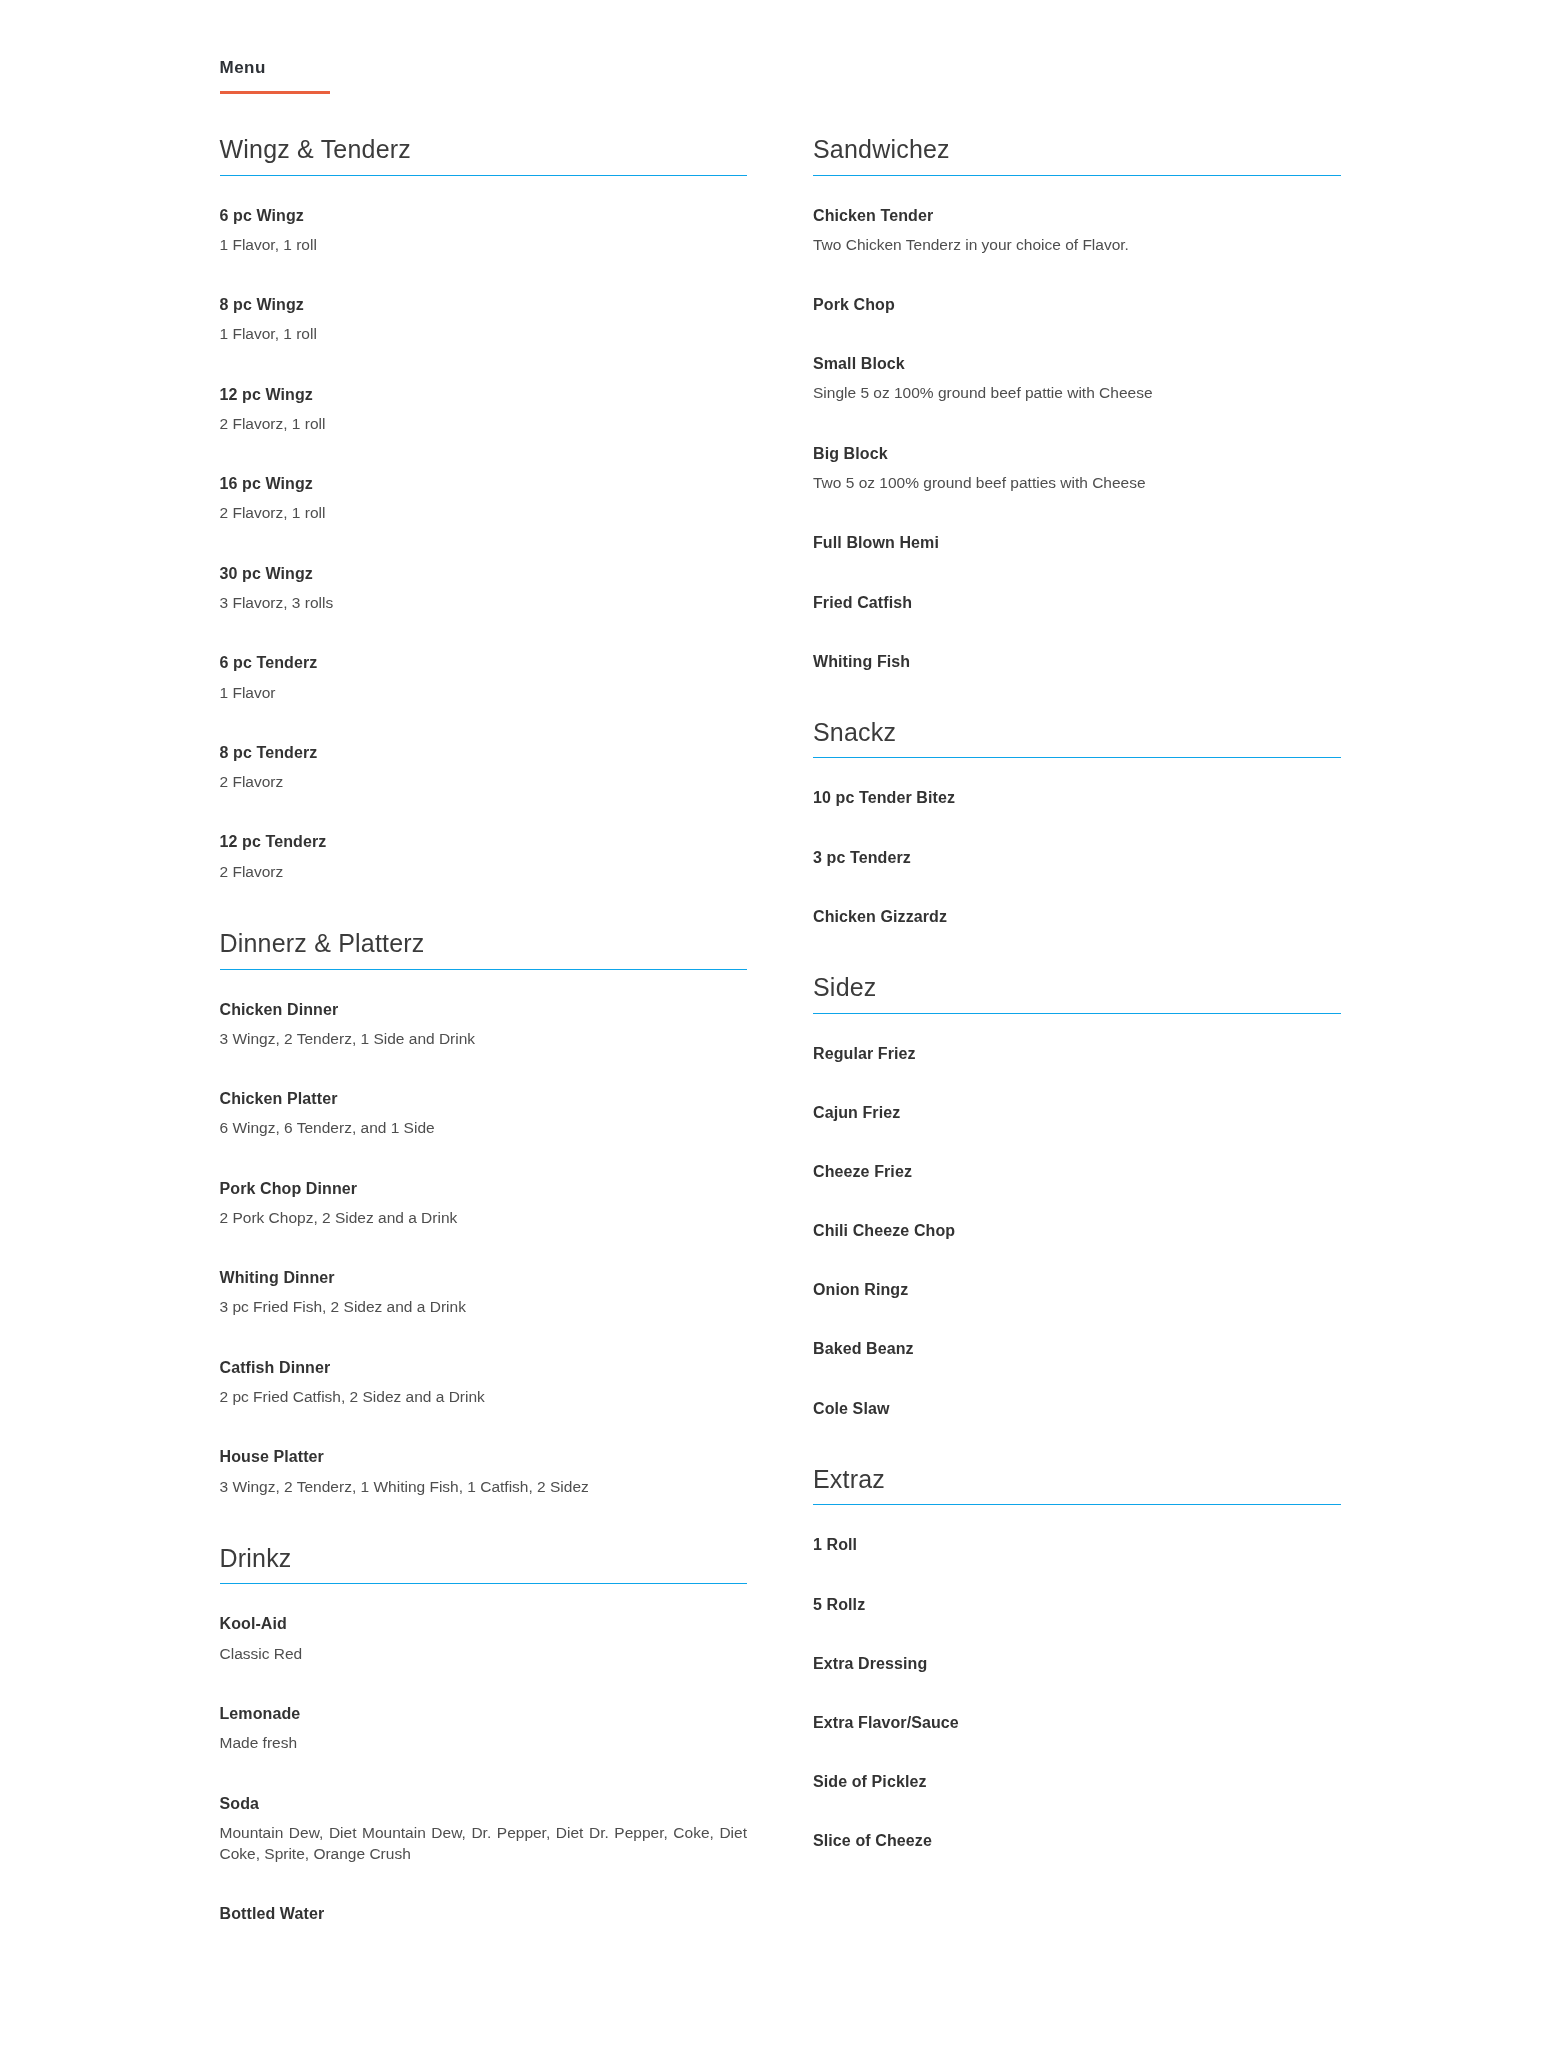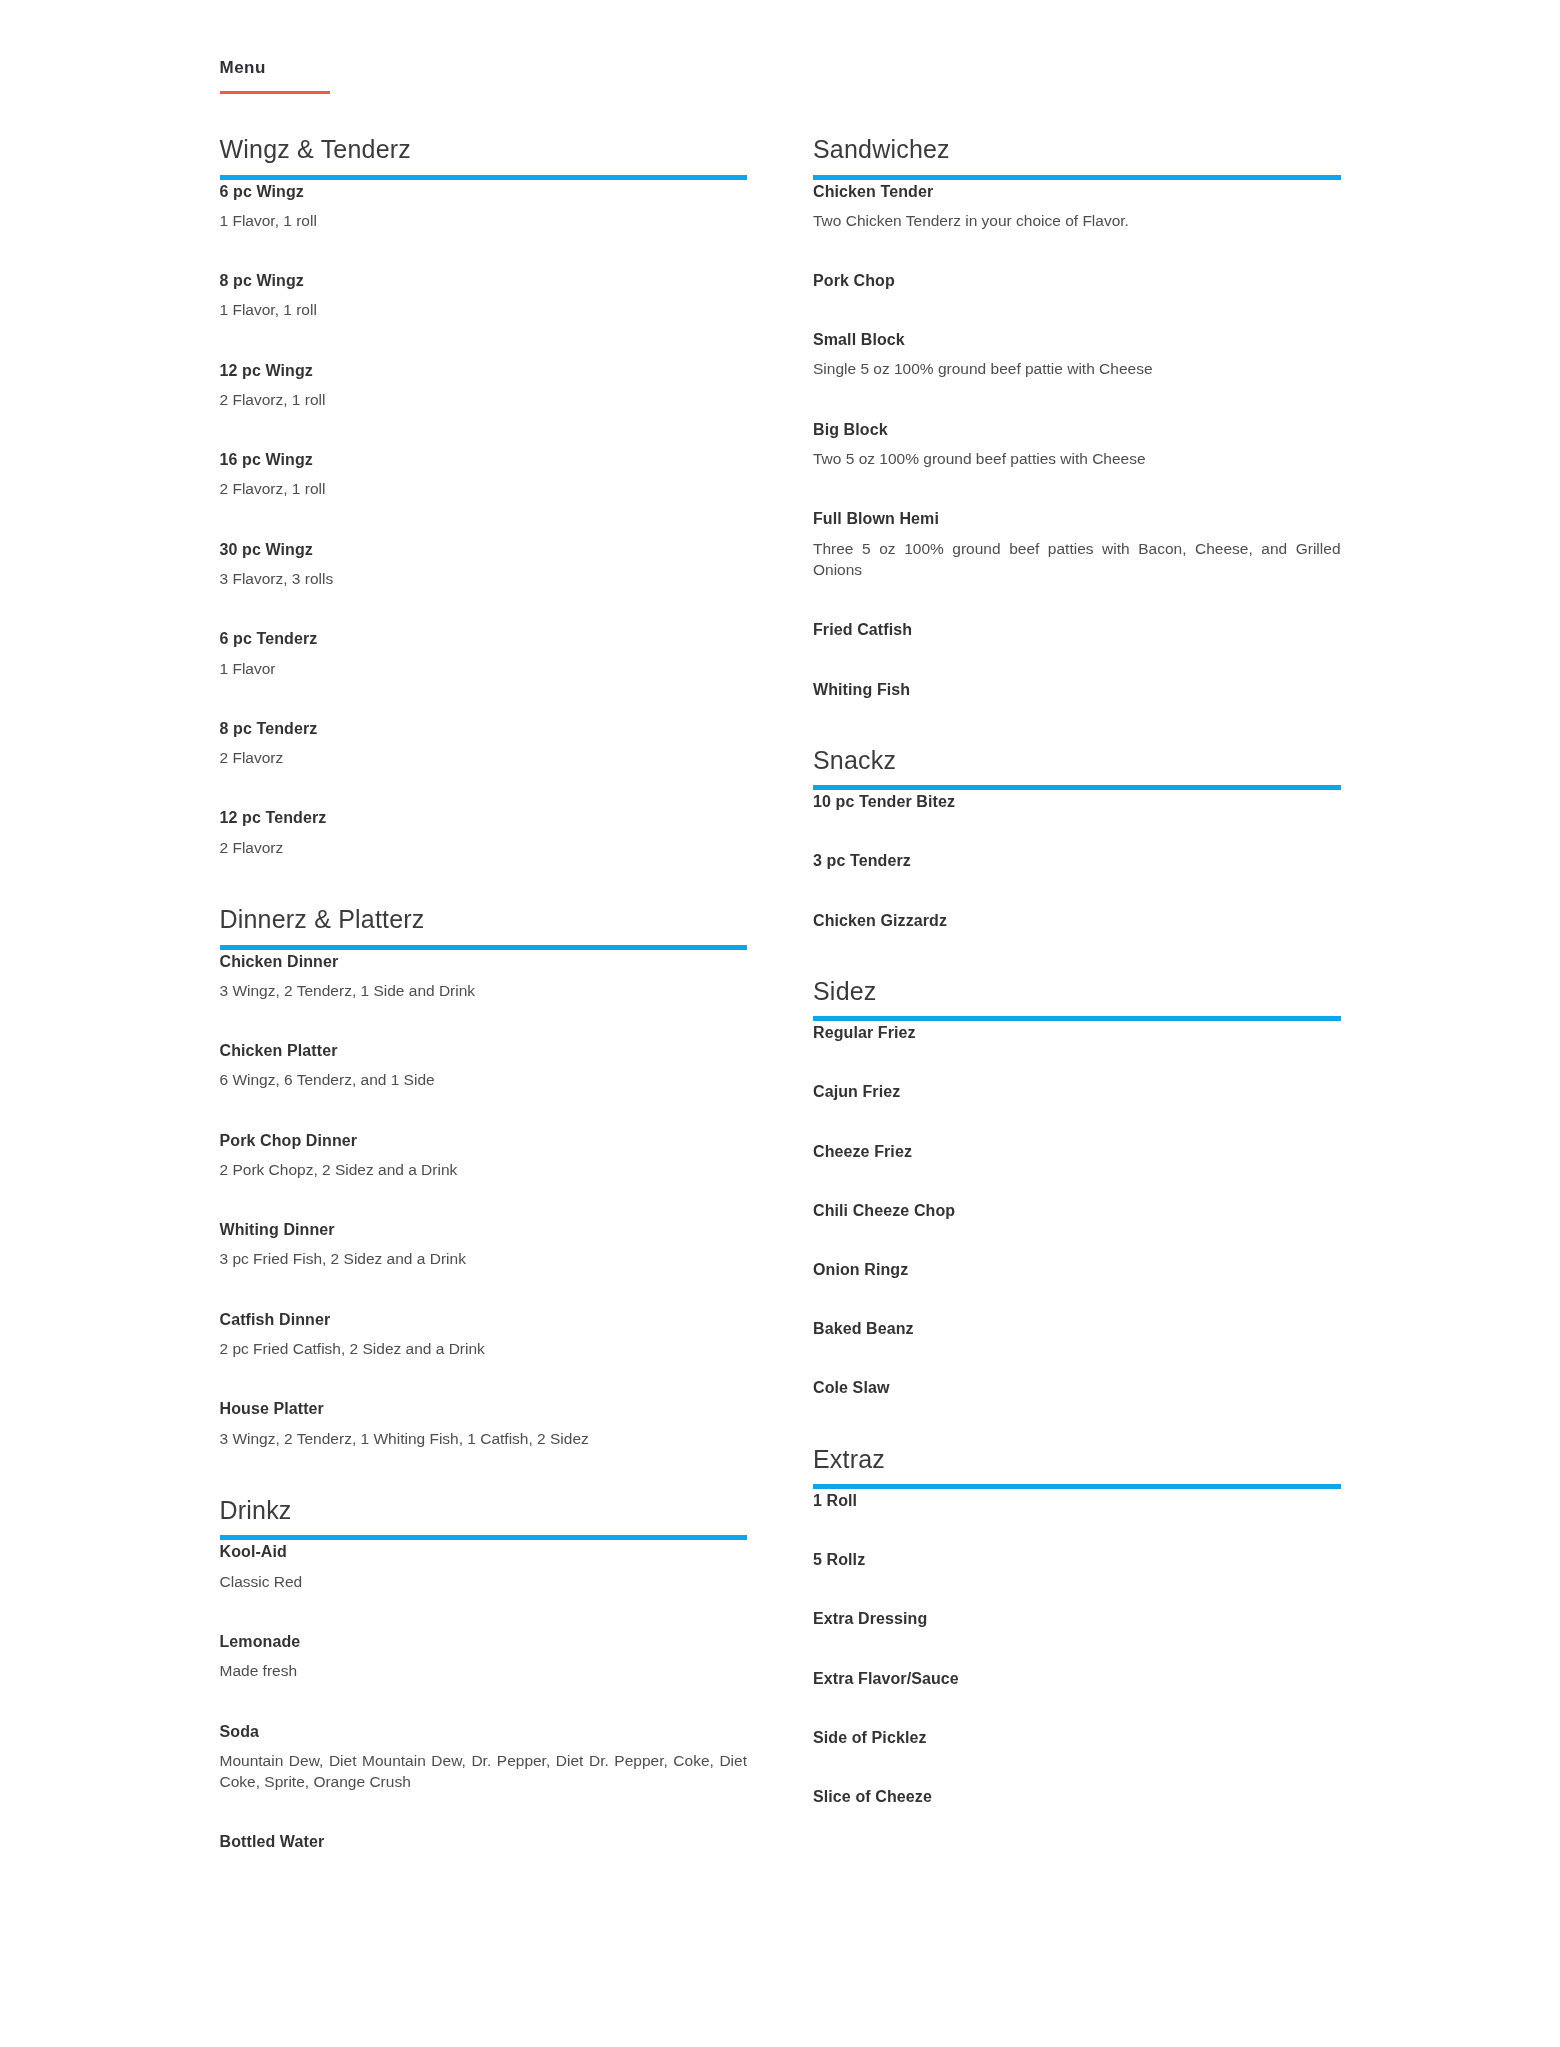--- a/index.html
+++ b/index.html
@@ -38,22 +38,22 @@
   }
   .menu-section { margin-top: 48px; }
   .menu-section:first-child { margin-top: 0; }
   .section-title {
     font-size: 25px;
     font-weight: 400;
     color: #3b3b3b;
     letter-spacing: 0.2px;
     line-height: 1.1;
     padding-bottom: 11px;
-    border-bottom: 5px solid #0ea5e9;
-    margin-bottom: 2px;
+    border-bottom: 1px solid #0ea5e9;
+    margin-bottom: 30px;
   }
   .menu-item { margin-bottom: 40px; }
   .menu-item:last-child { margin-bottom: 0; }
   .item-name {
     font-size: 16px;
     font-weight: 700;
     color: #333333;
     letter-spacing: 0.1px;
     line-height: 1.2;
     margin-bottom: 9px;
@@ -201,21 +201,20 @@
     <div class="item-desc">Single 5 oz 100% ground beef pattie with Cheese</div>
   </div>
 
   <div class="menu-item">
     <div class="item-name">Big Block</div>
     <div class="item-desc">Two 5 oz 100% ground beef patties with Cheese</div>
   </div>
 
   <div class="menu-item">
     <div class="item-name">Full Blown Hemi</div>
-    <div class="item-desc">Three 5 oz 100% ground beef patties with Bacon, Cheese, and Grilled Onions</div>
   </div>
 
   <div class="menu-item">
     <div class="item-name">Fried Catfish</div>
 
   </div>
 
   <div class="menu-item">
     <div class="item-name">Whiting Fish</div>
 

